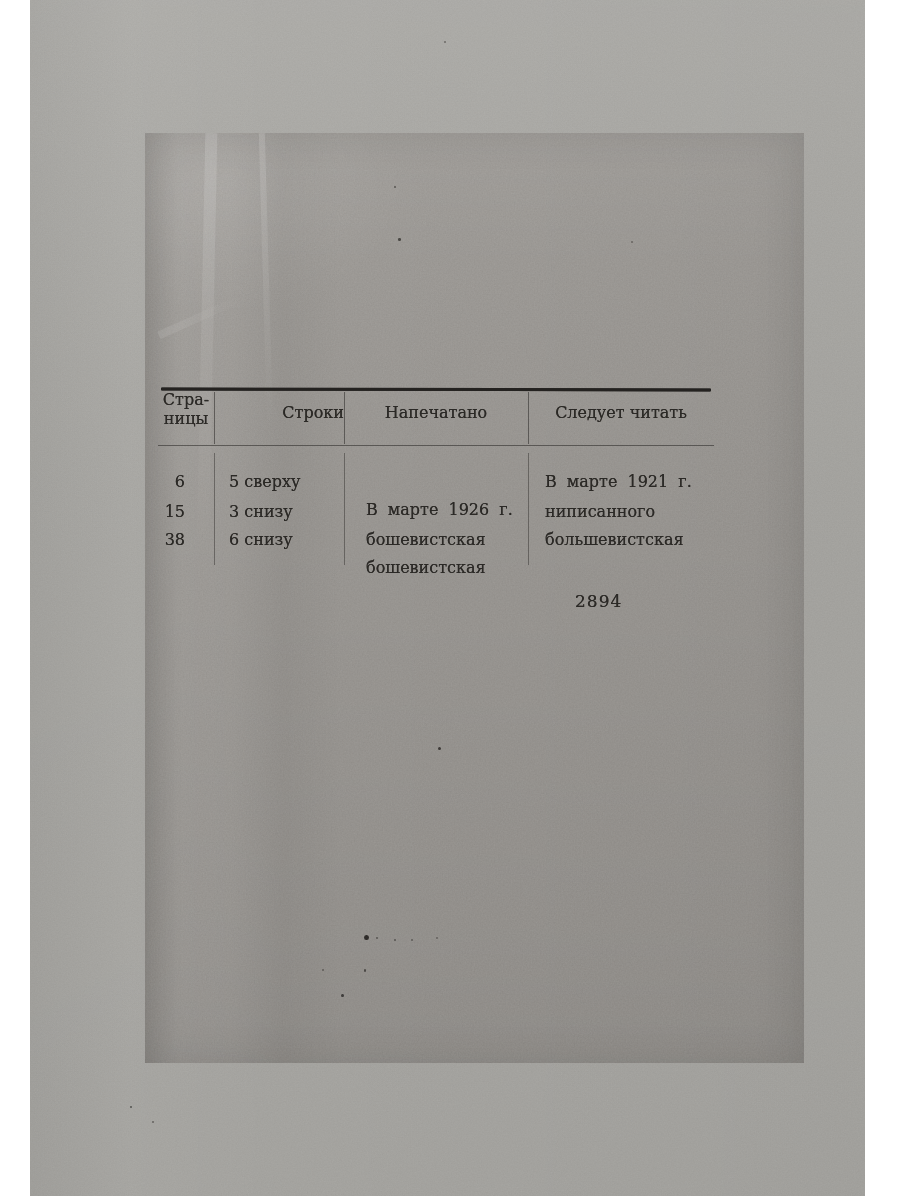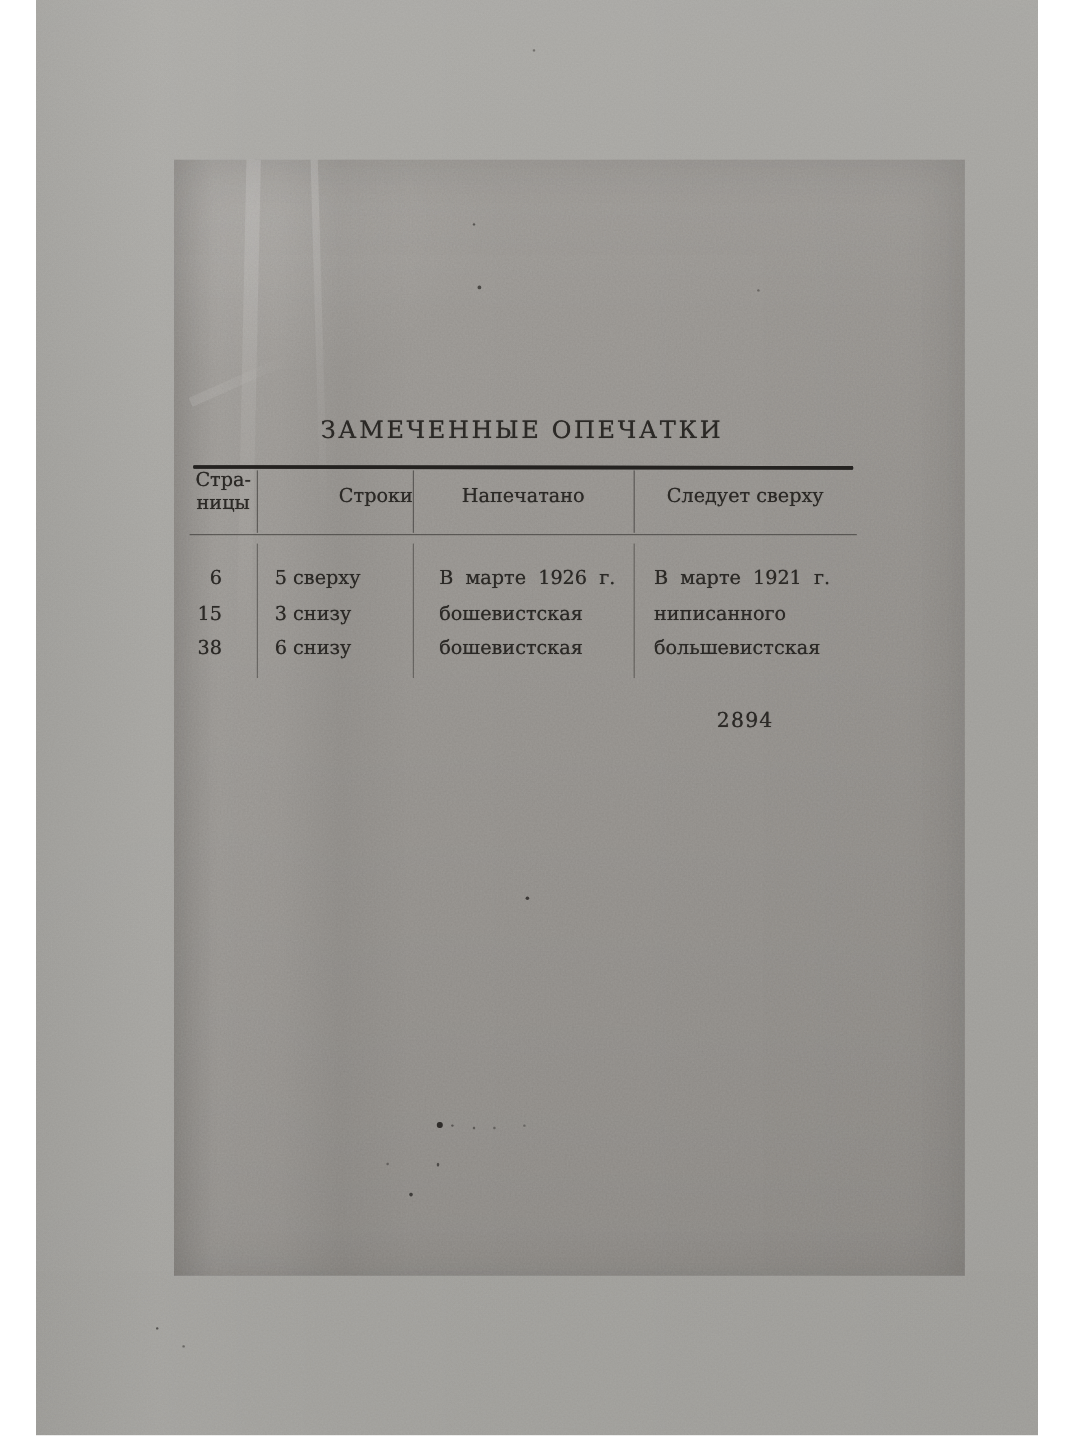--- a/index.html
+++ b/index.html
@@ -46,23 +46,23 @@
   .v-div.b{top:320px;height:112px;background:rgba(42,40,38,.45);}
   .v1{left:69px;} .v2{left:199px;} .v3{left:383px;}
   .th{position:absolute;font-size:16px;line-height:19px;}
   .th-pages{left:13px;top:257px;width:56px;text-align:center;}
   .th-lines{left:69px;top:270px;width:130px;text-align:right;}
   .th-printed{left:199px;top:270px;width:184px;text-align:center;}
   .th-should{left:383px;top:270px;width:186px;text-align:center;}
   .cell{position:absolute;font-size:16px;line-height:20px;white-space:nowrap;}
   .cell-page{width:40px;text-align:right;}
   .row1 .cell{top:339px;} .row2 .cell{top:369px;} .row3 .cell{top:397px;}
-  .cell-page{left:0;} .cell-line{left:84px;} .cell-printed{left:221px;} .cell-should{left:400px;}
+  .cell-page{left:0;} .cell-line{left:84px;} .cell-printed{left:221px;margin-top:28px;} .cell-should{left:400px;}
   .wide{word-spacing:5px;}
-  .print-code{position:absolute;left:430px;top:458px;width:92px;text-align:center;
+  .print-code{position:absolute;left:430px;top:458px;width:92px;text-align:left;
     font-size:17px;letter-spacing:1px;}
   
   .speck{position:absolute;border-radius:50%;background:#1d1b19;pointer-events:none;}
 </style>
 </head>
 <body>
 
 <div class="outer-paper">
   <svg class="noise" width="835" height="1196">
     <filter id="gDark">
@@ -93,32 +93,31 @@
       <feColorMatrix type="matrix" values="0 0 0 0 1  0 0 0 0 1  0 0 0 0 0.97  0.8 0 0 0 0"></feColorMatrix>
       </filter>
     <rect width="659" height="930" filter="url(#pDark)" opacity="0.13"></rect>
     <rect width="659" height="930" filter="url(#pLight)" opacity="0.10"></rect>
   </svg>
 
   <div class="crease c1"></div>
   <div class="crease c2"></div>
   <div class="crease c3"></div>
 
-  <div class="page-title ink">ЗАМЕЧЕННЫЕ ОПЕЧАТКИ</div>
 
   <div>
     <div class="top-rule"></div>
 
     <div class="th th-pages ink">
       <div>Стра-</div>
       <div>ницы</div>
     </div>
     <div class="th th-lines ink">Строки</div>
     <div class="th th-printed ink">Напечатано</div>
-    <div class="th th-should ink">Следует сверху</div>
+    <div class="th th-should ink">Следует читать</div>
 
     <div class="header-underline"></div>
 
     <div class="v-div h v1"></div>
     <div class="v-div h v2"></div>
     <div class="v-div h v3"></div>
     <div class="v-div b v1"></div>
     <div class="v-div b v2"></div>
     <div class="v-div b v3"></div>
 

